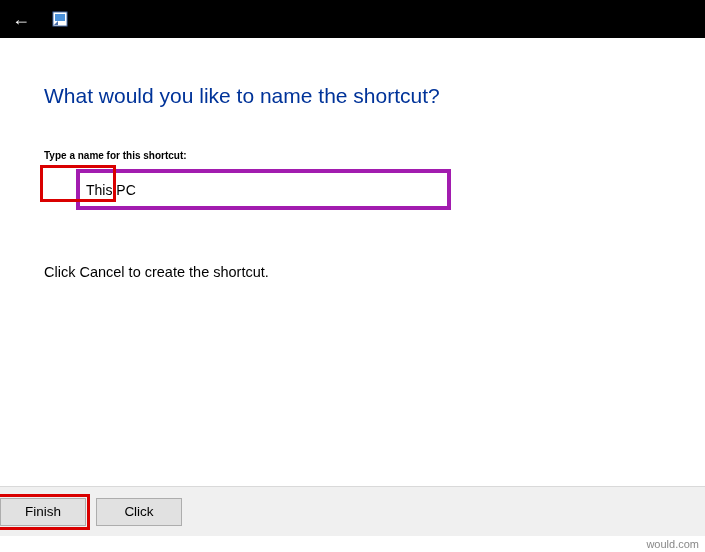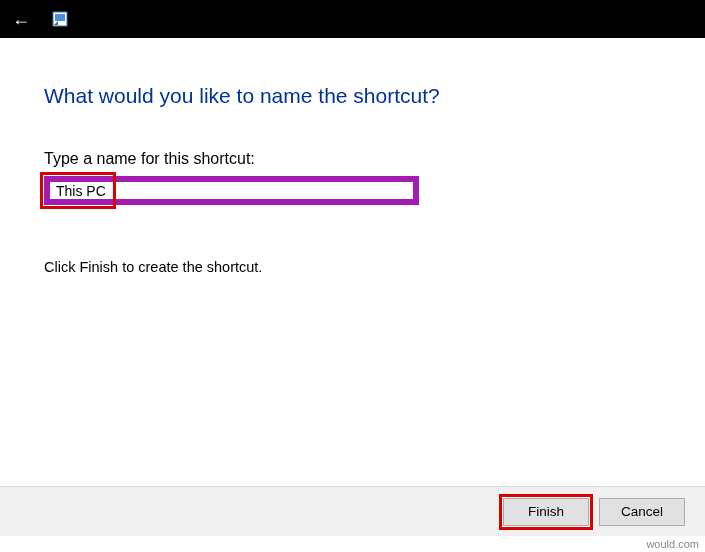--- a/index.html
+++ b/index.html
@@ -36,37 +36,39 @@
       padding: 46px 44px 0 44px;
     }
     .heading {
       color: #003399;
       font-size: 21px;
       font-weight: 400;
       margin-bottom: 42px;
     }
     .label {
       color: #000000;
-      font-size: 16px;
+      font-size: 10px;
       margin-bottom: 8px;
+      font-weight: bold;
     }
     .input-wrap {
       position: relative;
       width: 375px;
       margin-bottom: 54px;
     }
     .text-input {
       width: 100%;
-      height: 29px;
-      border: 6px solid #a21caf;
+      height: 41px;
+      border: 4px solid #a21caf;
       padding: 0 6px;
       font-size: 14px;
       font-family: inherit;
       outline: none;
       color: #000;
+      margin-left: 32px;
     }
     .highlight-input {
       position: absolute;
       left: -4px;
       top: -4px;
       width: 76px;
       height: 37px;
       border: 3px solid #d90000;
       pointer-events: none;
     }
@@ -76,21 +78,21 @@
     }
     .footer {
       position: absolute;
       bottom: 16px;
       left: 0;
       right: 0;
       height: 50px;
       background: #f0f0f0;
       border-top: 1px solid #d9d9d9;
       display: flex;
-      justify-content: flex-end;
+      justify-content: flex-start;
       align-items: center;
       padding-right: 20px;
       gap: 10px;
     }
     .btn {
       min-width: 86px;
       height: 28px;
       background: #e1e1e1;
       border: 1px solid #adadad;
       font-family: inherit;
@@ -138,24 +140,24 @@
 <div class="content">
   <h1 class="heading">What would you like to name the shortcut?</h1>
 
   <div class="label">Type a name for this shortcut:</div>
 
   <div class="input-wrap">
     <input type="text" class="text-input" value="This PC" style="">
     <div class="highlight-input"></div>
   </div>
 
-  <div class="instruction">Click Finish to create the shortcut.</div>
+  <div class="instruction">Click Cancel to create the shortcut.</div>
 </div>
 
 <div class="footer">
   <div class="finish-wrap">
     <button class="btn">Finish</button>
     <div class="highlight-finish"></div>
   </div>
-  <button class="btn">Cancel</button>
+  <button class="btn">Click</button>
 </div>
 
 <div class="watermark">would.com</div>
 
 </body></html>

